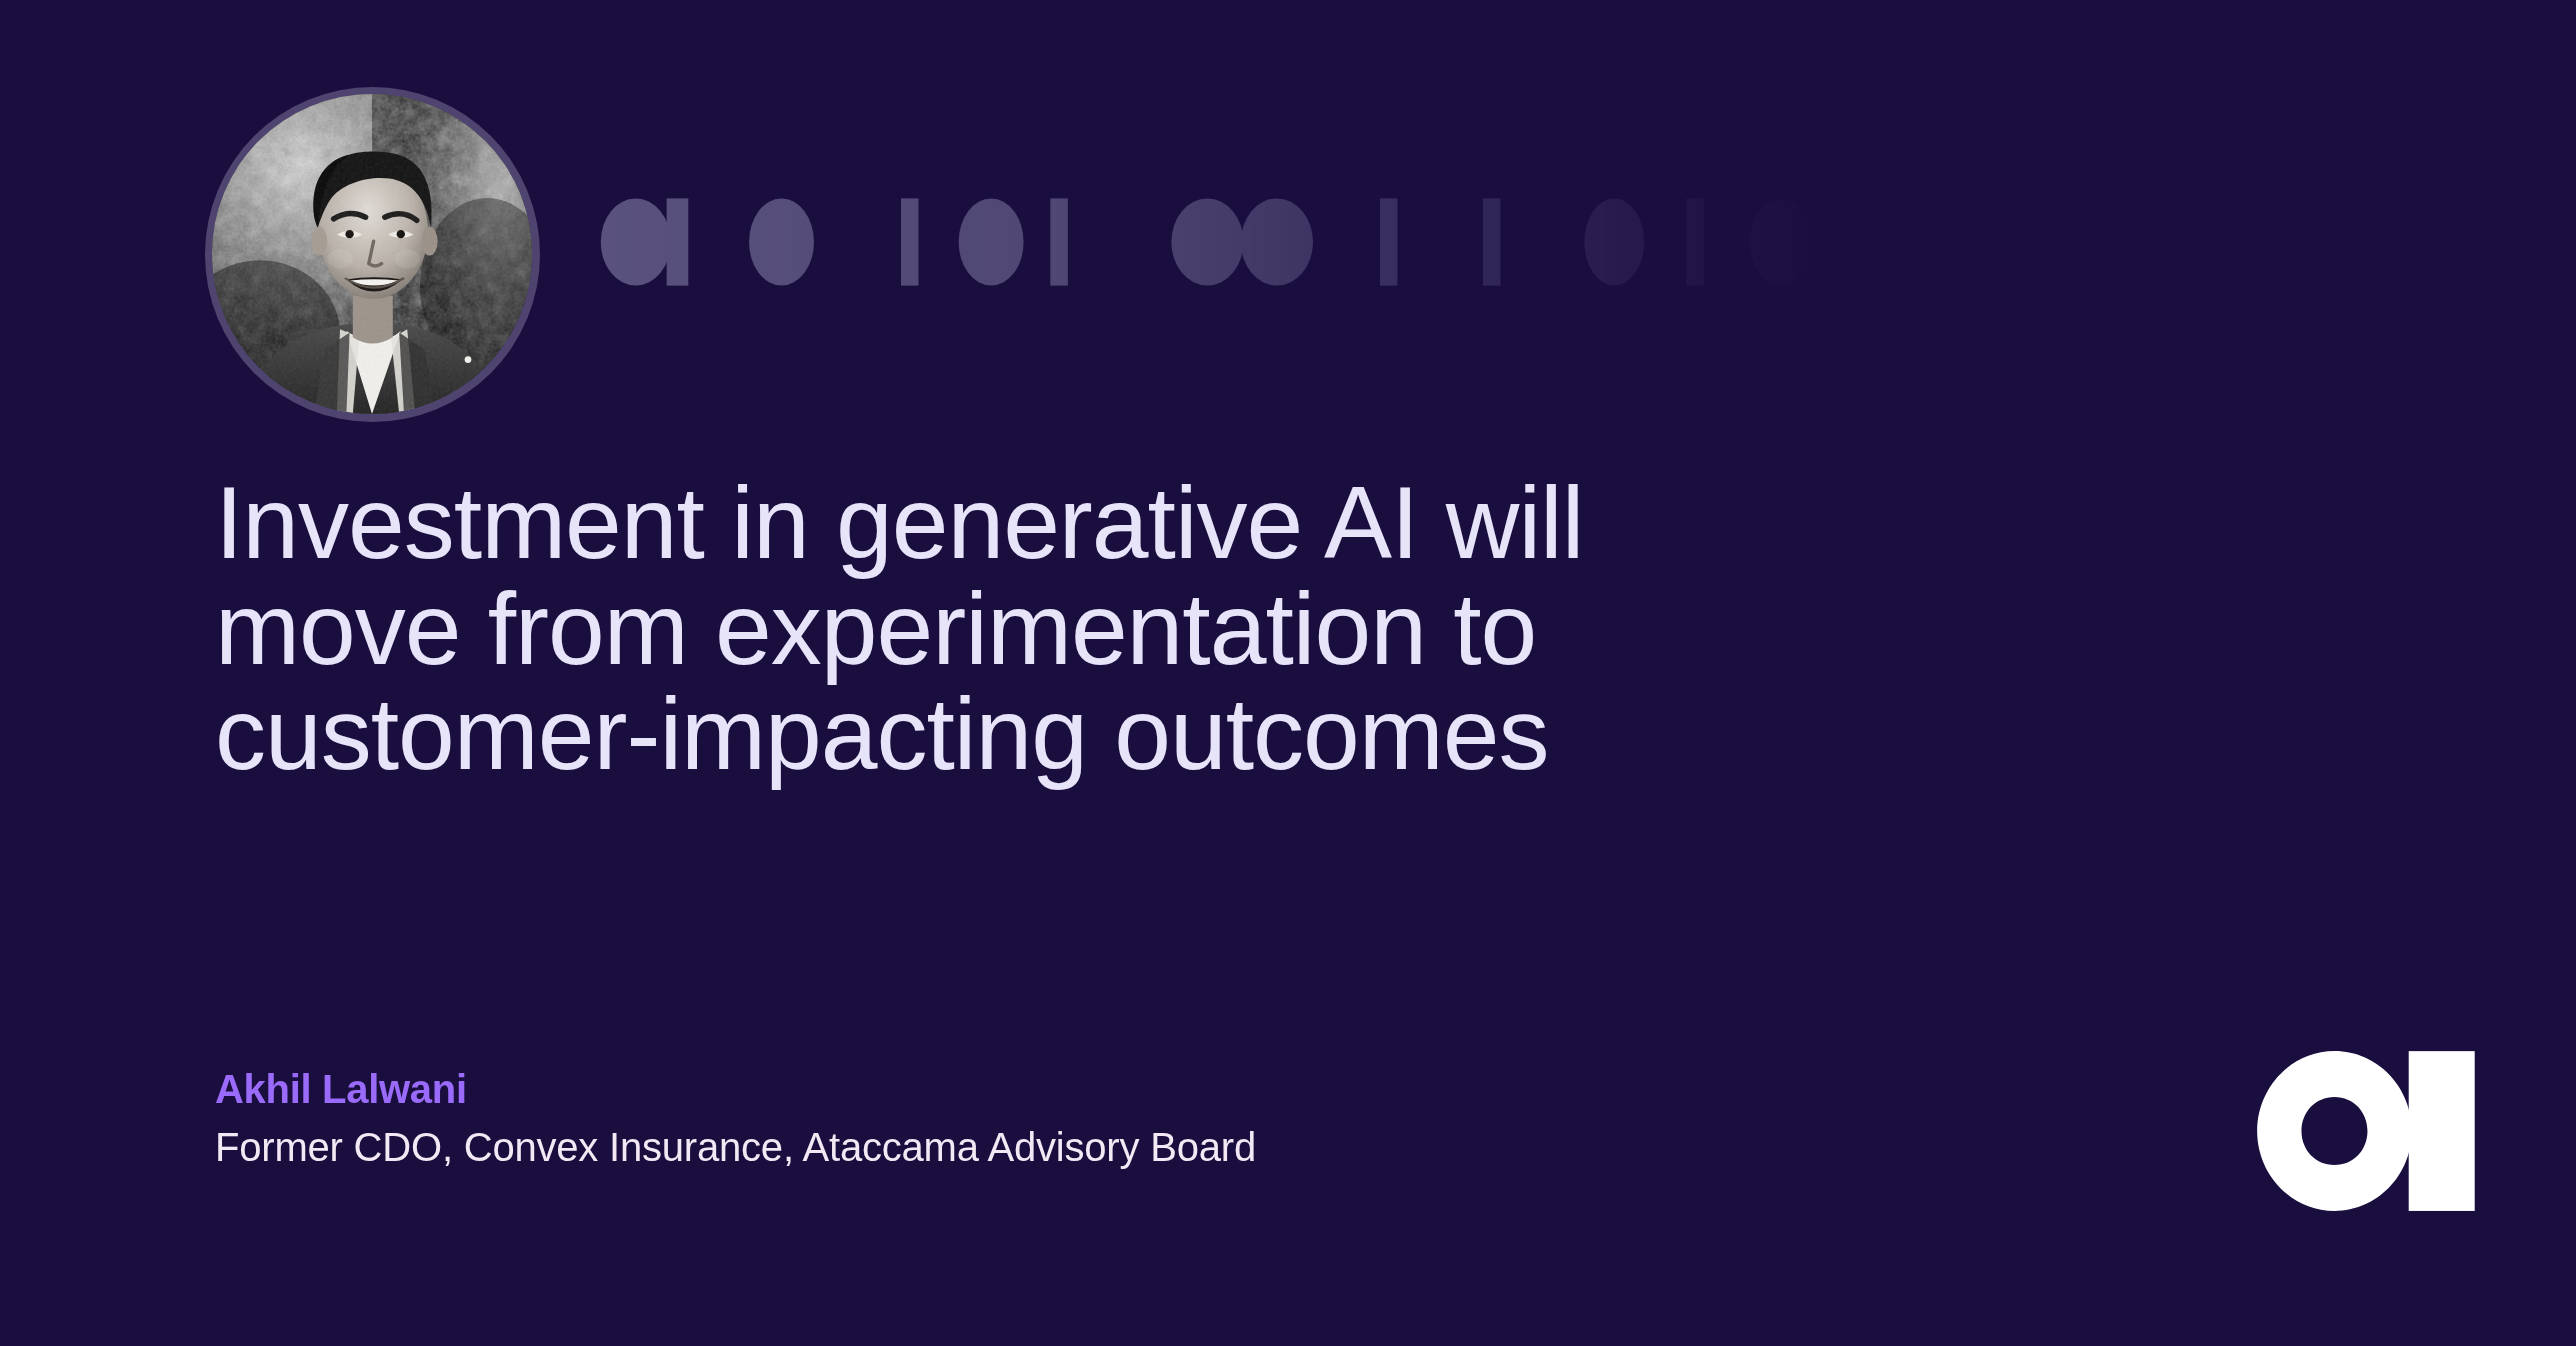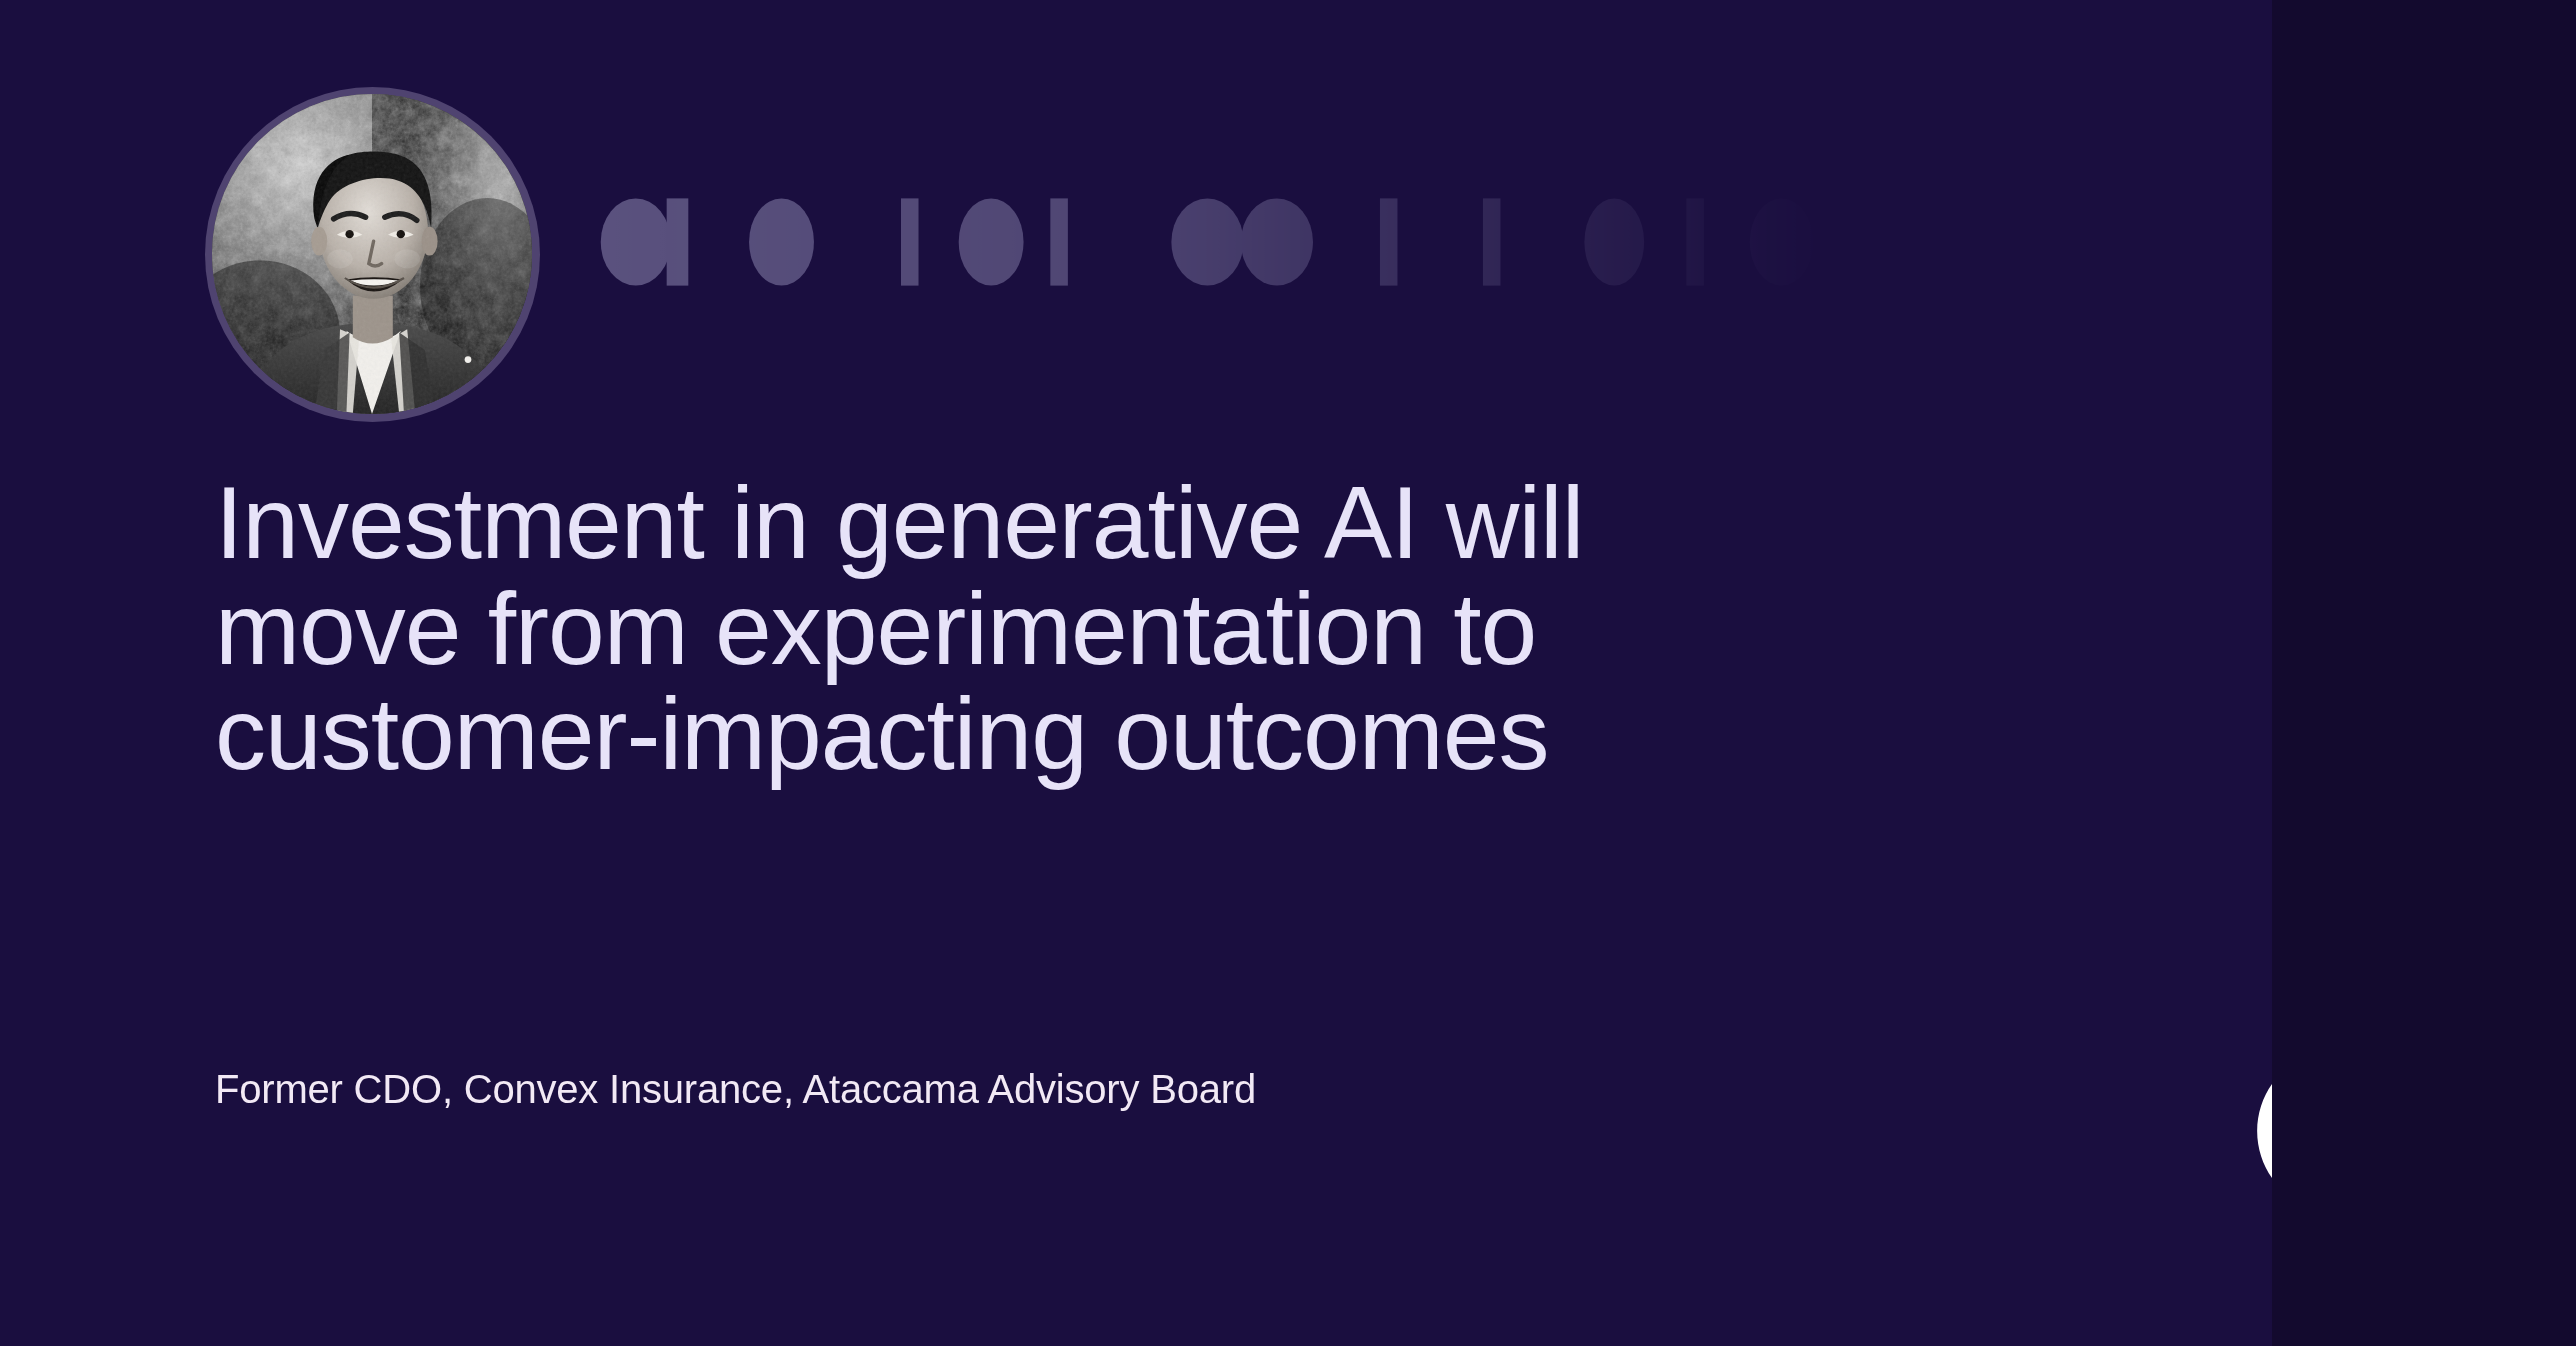--- a/index.html
+++ b/index.html
@@ -7,21 +7,21 @@
     margin: 0;
     padding: 0;
     background: #130a2e;
   }
   body {
     font-family: "Liberation Sans", sans-serif;
   }
 
   #card {
     position: relative;
-    width: 2272px;
+    width: 2576px;
     height: 1346px;
     background: #1A0E3F;
     overflow: hidden;
   }
 
   
   #avatar-wrap {
     position: absolute;
     left: 205px;
     top: 87px;
@@ -240,20 +240,21 @@
         <ellipse cx="2310" cy="115" rx="62" ry="85"></ellipse>
       </g>
     </svg>
   </div>
 
   <div id="headline">Investment in generative AI will
 move from experimentation to
 customer-impacting outcomes</div>
 
   <div id="attrib">
+    <div id="speaker-name">Akhil Lalwani</div>
     <div id="speaker-role">Former CDO, Convex Insurance, Ataccama Advisory Board</div>
   </div>
 
   <div id="brand-logo">
     <svg viewBox="0 0 436 386" aria-hidden="true">
 
       <path fill="#FFFFFF" fill-rule="evenodd" d="M152 8 C 235 8 302 78 302 163 C 302 248 235 318 152 318
                C 69 318 2 248 2 163 C 2 78 69 8 152 8 Z
                M152 97 C 115 97 88 126 88 163 C 88 200 115 229 152 229
                C 189 229 216 200 216 163 C 216 126 189 97 152 97 Z"></path>

